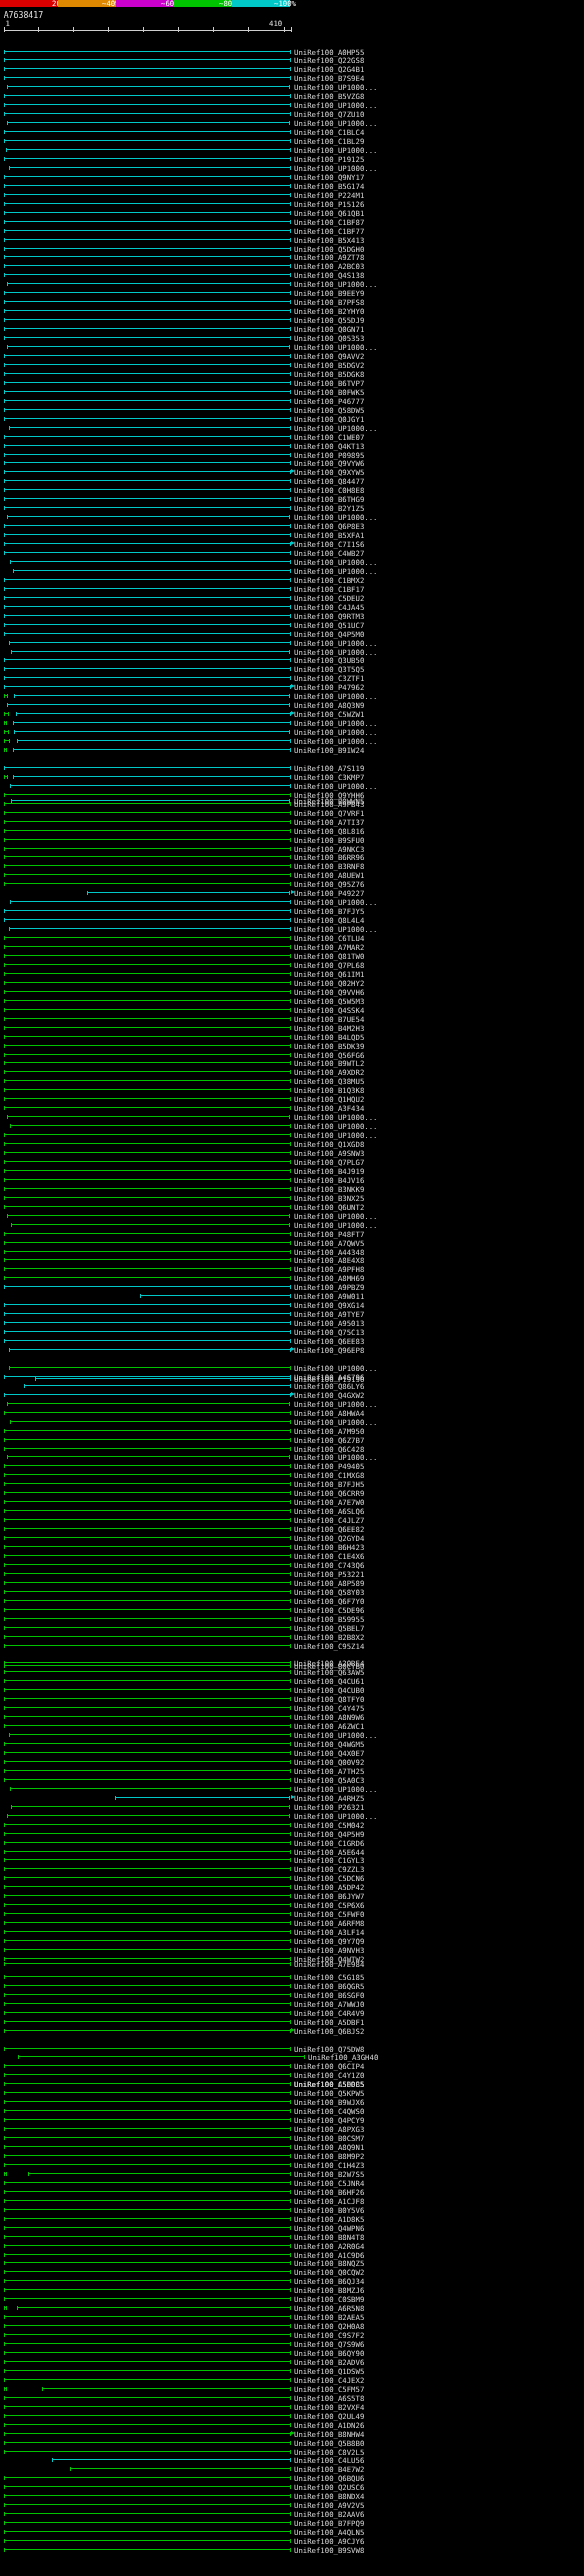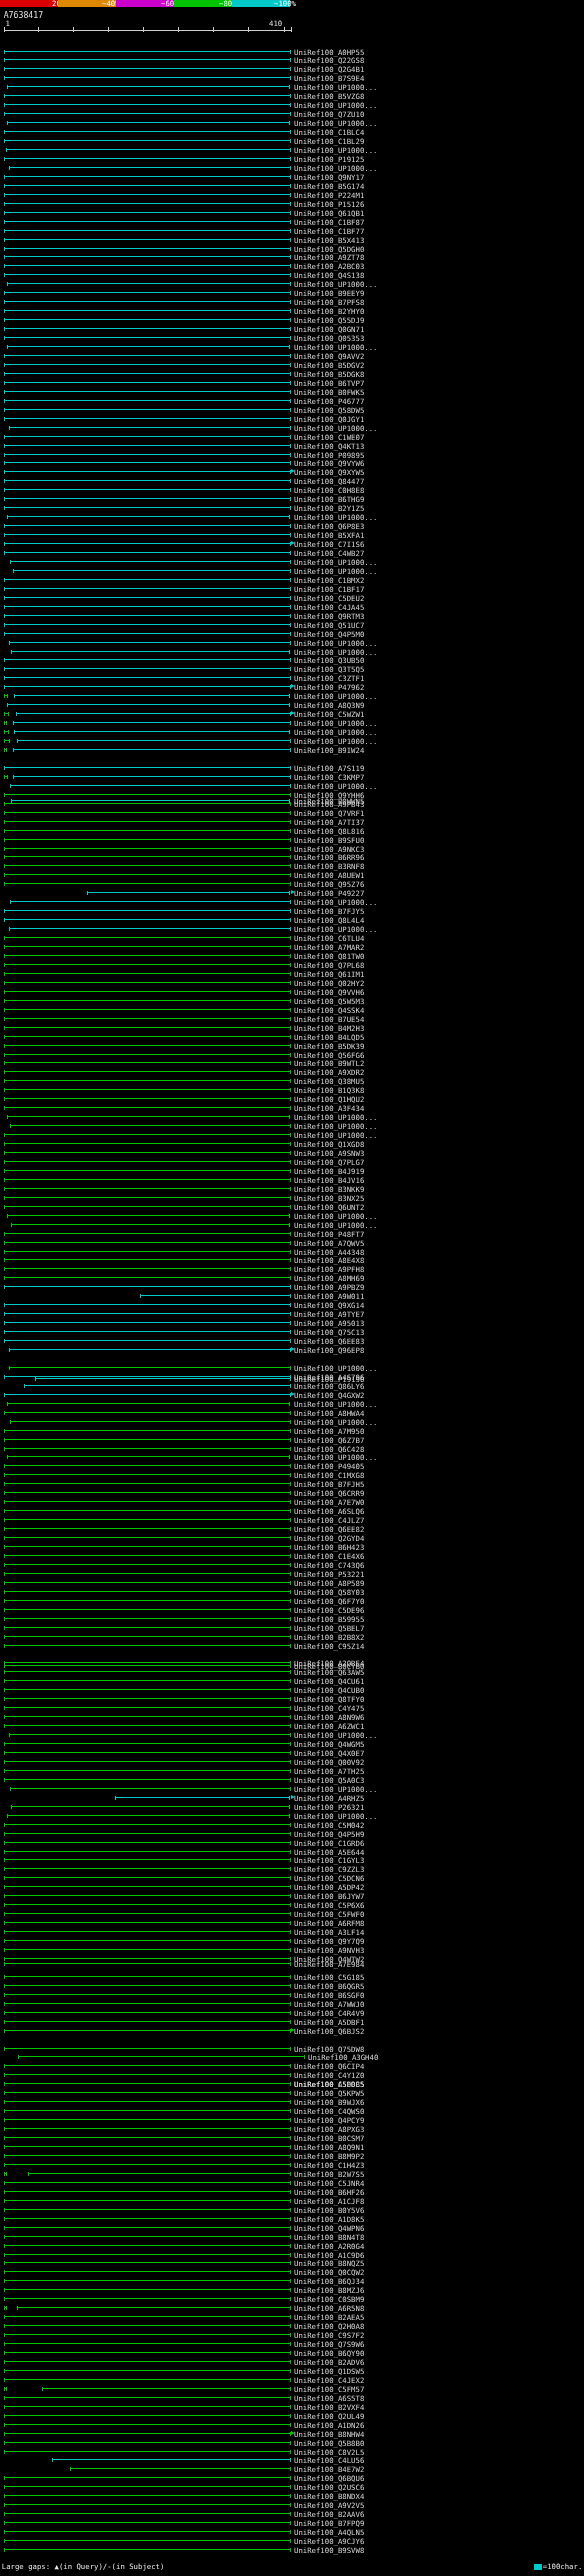--- a/index.html
+++ b/index.html
@@ -1771,18 +1771,14 @@
         </div>
         <div class="row-label">UniRef100_A9CJY6</div>
       </div>
       <div class="row" style="top: 2546px;">
         <div class="bar" style="left: 3.7px; width: 287px; border-color: rgb(0, 196, 0);">
           <div class="line" style="background: rgb(0, 196, 0);"></div>
         </div>
         <div class="row-label">UniRef100_B9SVW8</div>
       </div>
     </div>
-  <div id="footer">
-    <span id="legend-left">Large gaps: ▲(in Query)/-(in Subject)</span>
-    <span id="legend-right"><span id="legend-swatch" style="background: rgb(0, 200, 200);"></span><span>=100char.</span></span>
-  </div>
 </div>
 
 
 </body></html>

